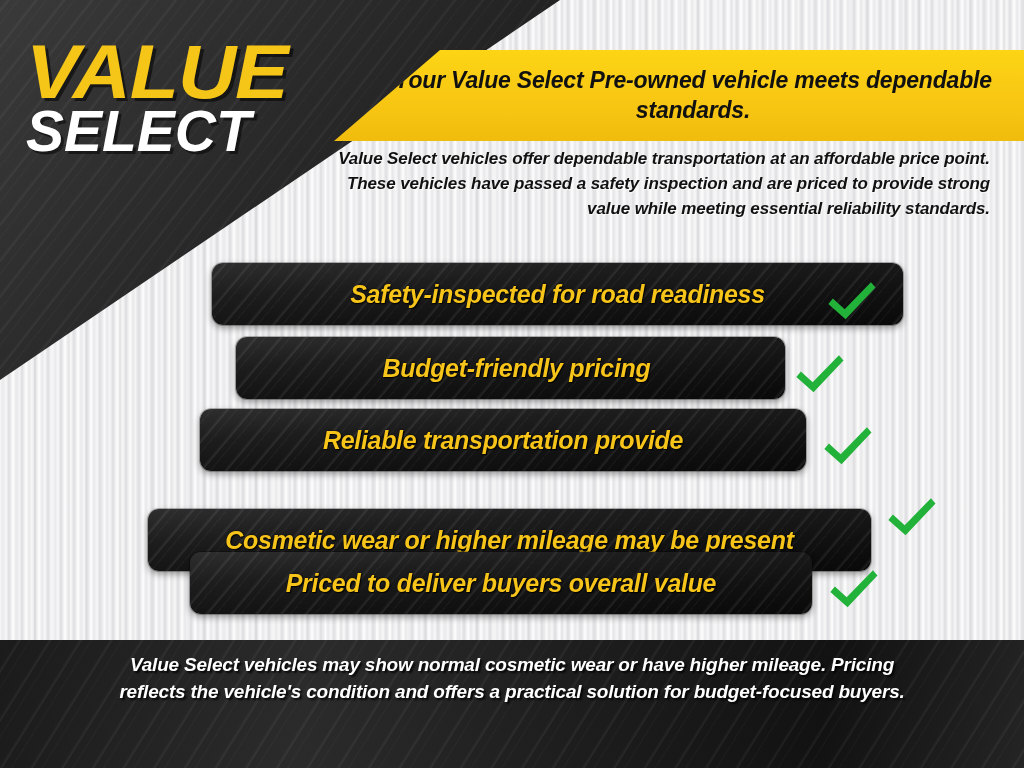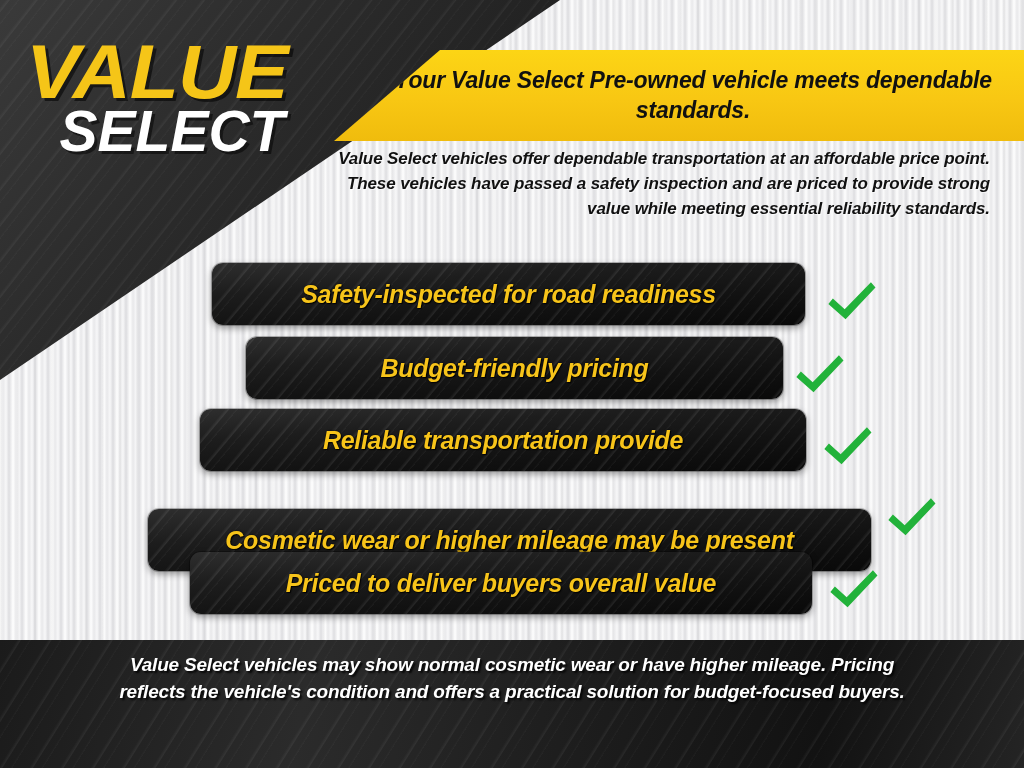--- a/index.html
+++ b/index.html
@@ -84,21 +84,21 @@
     transform-origin: left center;
   }
   .logo-select {
     display: block;
     font-size: 57px;
     font-weight: bold;
     font-style: italic;
     letter-spacing: 0px;
     color: #ffffff;
     text-shadow: 3px 3px 0 rgba(0,0,0,.5);
-    text-align: center;
+    text-align: left;
     width: 292px;
     margin-top: -2px;
   }
 
   
   .banner {
     position: absolute;
     left: 320px;
     top: 50px;
     width: 704px;
@@ -221,30 +221,30 @@
     <span class="logo-value">VALUE</span>
     <span class="logo-select">SELECT</span>
   </div>
 
   <div class="banner">
     <span class="banner-text">Your Value Select Pre-owned vehicle meets dependable standards.</span>
   </div>
 
   <div class="intro">Value Select vehicles offer dependable transportation at an affordable price point. These vehicles have passed a safety inspection and are priced to provide strong value while meeting essential reliability standards.</div>
 
-  <div class="bar" style="left:212px; top:263px; width:593px;">
+  <div class="bar" style="left:212px; top:263px; width:691px;">
     <span class="bar-label">Safety-inspected for road readiness</span>
   </div>
   <span class="check" style="left:822px; top:274px;">
     <svg viewBox="0 0 64 64">
         <path d="M7 33 L12 27 L25 39 L54 9 L59 15 L26 50 Z" fill="#22b23a"></path>
       </svg>
   </span>
 
-  <div class="bar" style="left:246px; top:337px; width:537px;">
+  <div class="bar" style="left:236px; top:337px; width:537px;padding-left:12px;">
     <span class="bar-label">Budget-friendly pricing</span>
   </div>
   <span class="check" style="left:790px; top:347px;">
     <svg viewBox="0 0 64 64">
         <path d="M7 33 L12 27 L25 39 L54 9 L59 15 L26 50 Z" fill="#22b23a"></path>
       </svg>
   </span>
 
   <div class="bar" style="left:200px; top:409px; width:606px;">
     <span class="bar-label">Reliable transportation provide</span>

